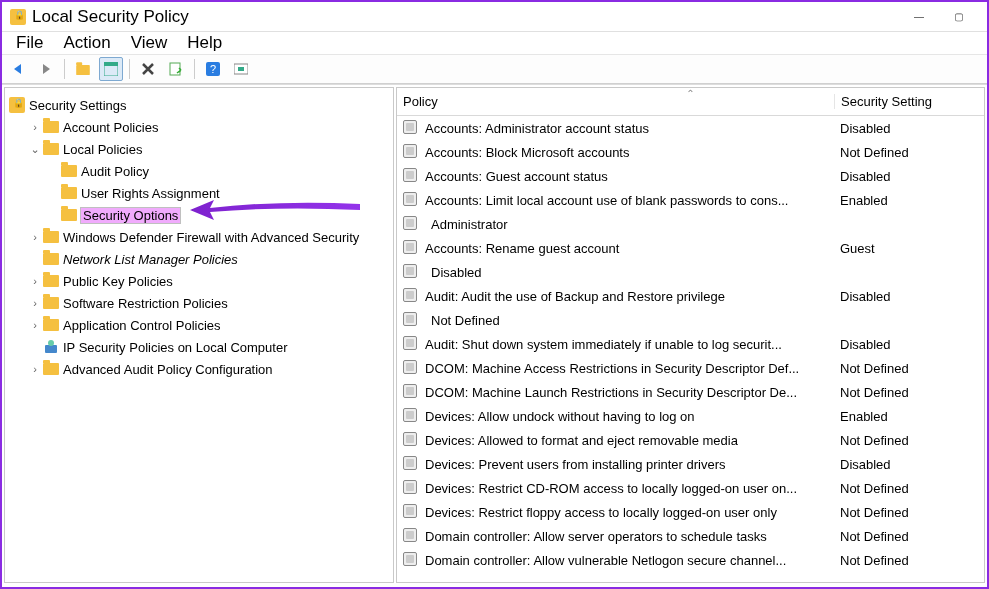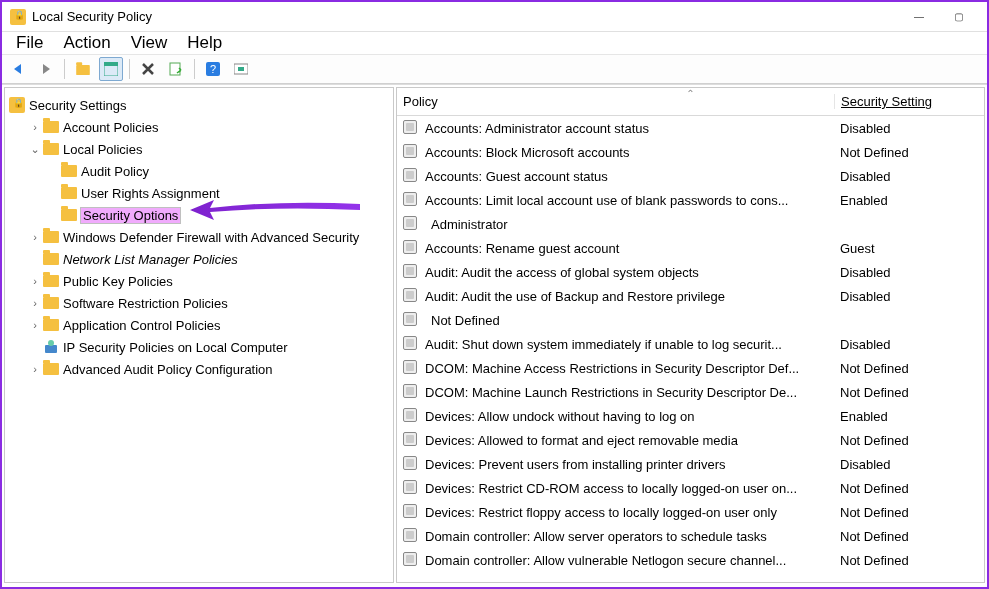--- a/index.html
+++ b/index.html
@@ -18,21 +18,21 @@
     height: 30px;
     display: flex;
     align-items: center;
     padding: 0 8px;
     border-bottom: 1px solid #e0e0e0;
   }
   .titlebar .app-icon {
     width: 16px; height: 16px;
     margin-right: 6px;
   }
-  .title-text { font-size: 13px; }
+  .title-text { font-size: 17px; }
   .title-spacer { flex: 1; }
   .win-btn {
     width: 40px; height: 26px;
     display:flex;align-items:center;justify-content:center;
     font-family: "Segoe UI Symbol", sans-serif;
     font-size: 10px;
     color:#444;
   }
   .menubar {
     height: 22px;
@@ -98,21 +98,21 @@
   }
   .headers {
     display:flex;
     border-bottom:1px solid #d9d9d9;
     height:28px;
     align-items:center;
     padding-left:6px;
     font-size:13px;
   }
   .hcol-policy { flex:1; }
-  .hcol-setting { width:150px;border-left:1px solid #e5e5e5;padding-left:6px;text-decoration:underline; }
+  .hcol-setting { width:150px;border-left:1px solid #e5e5e5;padding-left:6px; }
   .rows { flex:1;overflow-y:auto;position:relative; }
   .row {
     display:flex;
     align-items:center;
     height:24px;
     padding-left:6px;
   }
   .row-icon { width:16px;height:16px;margin-right:6px;flex-shrink:0; }
   .row-policy { flex:1;overflow:hidden;text-overflow:ellipsis;white-space:nowrap;padding-right:8px; }
   .row-setting { width:150px;padding-left:6px; }
@@ -310,21 +310,20 @@
           <span class="row-icon"><span class="item-ico"></span></span>
           <span class="row-setting">Administrator</span>
         </div>
         <div class="row">
           <span class="row-icon"><span class="item-ico"></span></span>
           <span class="row-policy">Accounts: Rename guest account</span>
           <span class="row-setting">Guest</span>
         </div>
         <div class="row">
           <span class="row-icon"><span class="item-ico"></span></span>
-          <span class="row-policy">Audit: Audit the access of global system objects</span>
           <span class="row-setting">Disabled</span>
         </div>
         <div class="row">
           <span class="row-icon"><span class="item-ico"></span></span>
           <span class="row-policy">Audit: Audit the use of Backup and Restore privilege</span>
           <span class="row-setting">Disabled</span>
         </div>
         <div class="row">
           <span class="row-icon"><span class="item-ico"></span></span>
           <span class="row-setting">Not Defined</span>

